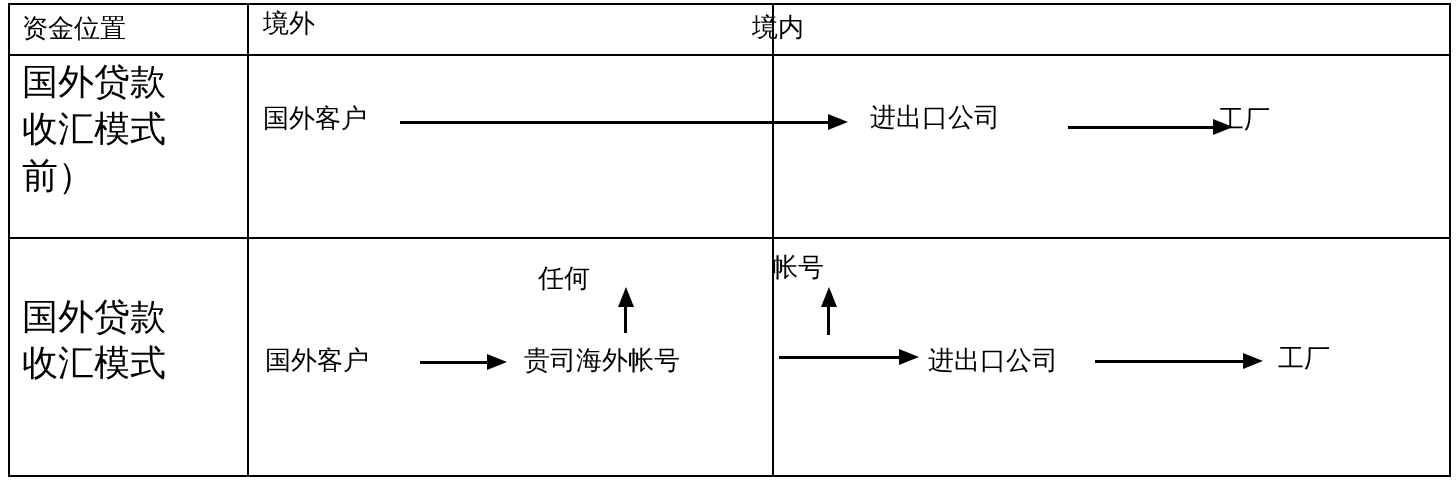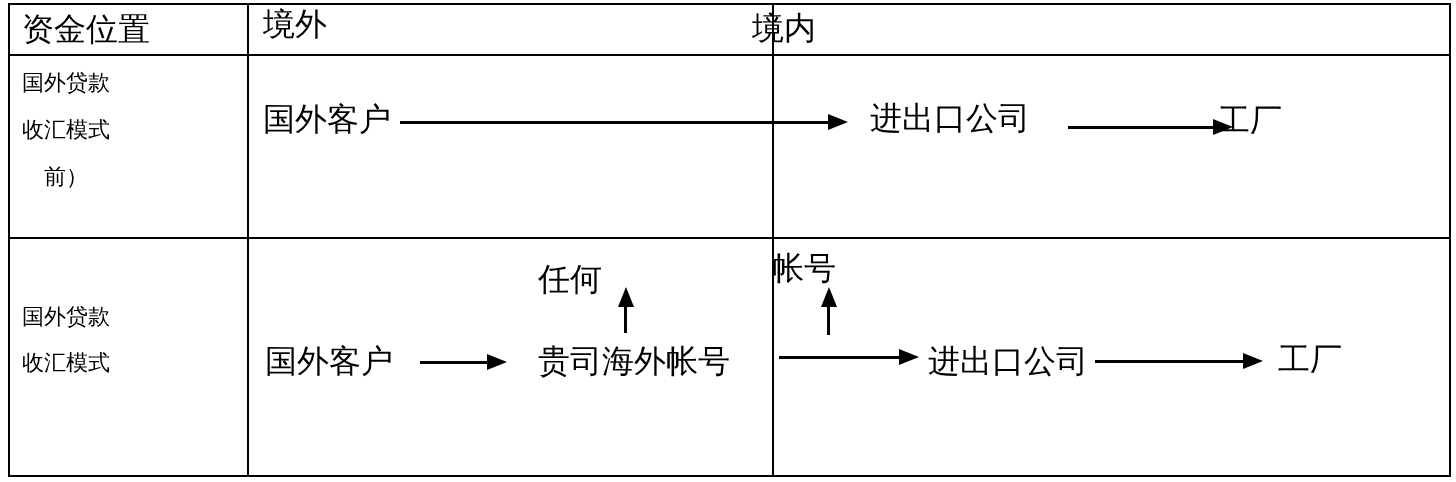--- a/index.html
+++ b/index.html
@@ -7,27 +7,27 @@
     position: relative;
     width: 1456px;
     height: 482px;
     background: #ffffff;
     font-family: "Liberation Serif", "DejaVu Serif", serif;
     color: #000000;
     overflow: hidden;
   }
   .lbl {
     position: absolute;
-    font-size: 32px;
+    font-size: 26px;
     line-height: 34px;
     white-space: nowrap;
     color: #000000;
     font-family: Liberation Serif, serif;
   }
-  .mode-lines { position: absolute; font-size: 22px; text-align: center; }
+  .mode-lines { position: absolute; font-size: 36px; }
   .mode-lines div { line-height: 46px; white-space: nowrap; }
   .row1-lines div { line-height: 47px; }
   .gridline { position: absolute; background: #000000; }
   .frame {
     position: absolute;
     border: 2px solid #000000;
     box-sizing: border-box;
     background: transparent;
   }
   .shaft-h { position: absolute; height: 3px; background: #000000; }
@@ -85,21 +85,21 @@
 
   <div class="lbl" style="left:538px; top:262px;">任何</div>
   <div class="head-up" style="left:618px; top:287px;"></div>
   <div class="shaft-v" style="left:624px; top:305px; height:28px;"></div>
 
   <div class="lbl" style="left:265px; top:344px;">国外客户</div>
 
   <div class="shaft-h" style="left:420px; top:361px; width:67px;"></div>
   <div class="head-right" style="left:487px; top:354px;"></div>
 
-  <div class="lbl" style="left:538px; top:344px;">贵司海外帐号</div>
+  <div class="lbl" style="left:524px; top:344px;">贵司海外帐号</div>
 
   <div class="lbl" style="left:772px; top:251px;">帐号</div>
   <div class="head-up" style="left:821px; top:287px;"></div>
   <div class="shaft-v" style="left:827px; top:305px; height:30px;"></div>
 
   <div class="shaft-h" style="left:779px; top:356px; width:120px;"></div>
   <div class="head-right" style="left:899px; top:349px;"></div>
 
   <div class="lbl" style="left:928px; top:344px;">进出口公司</div>
 

